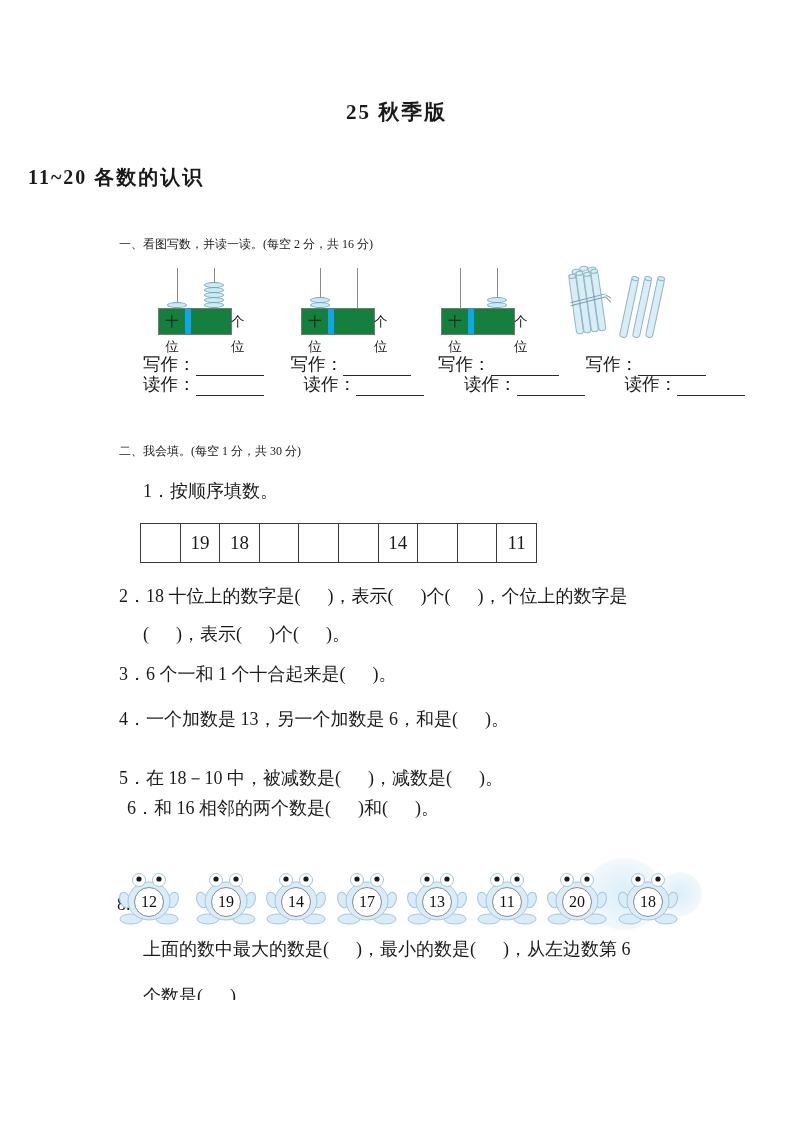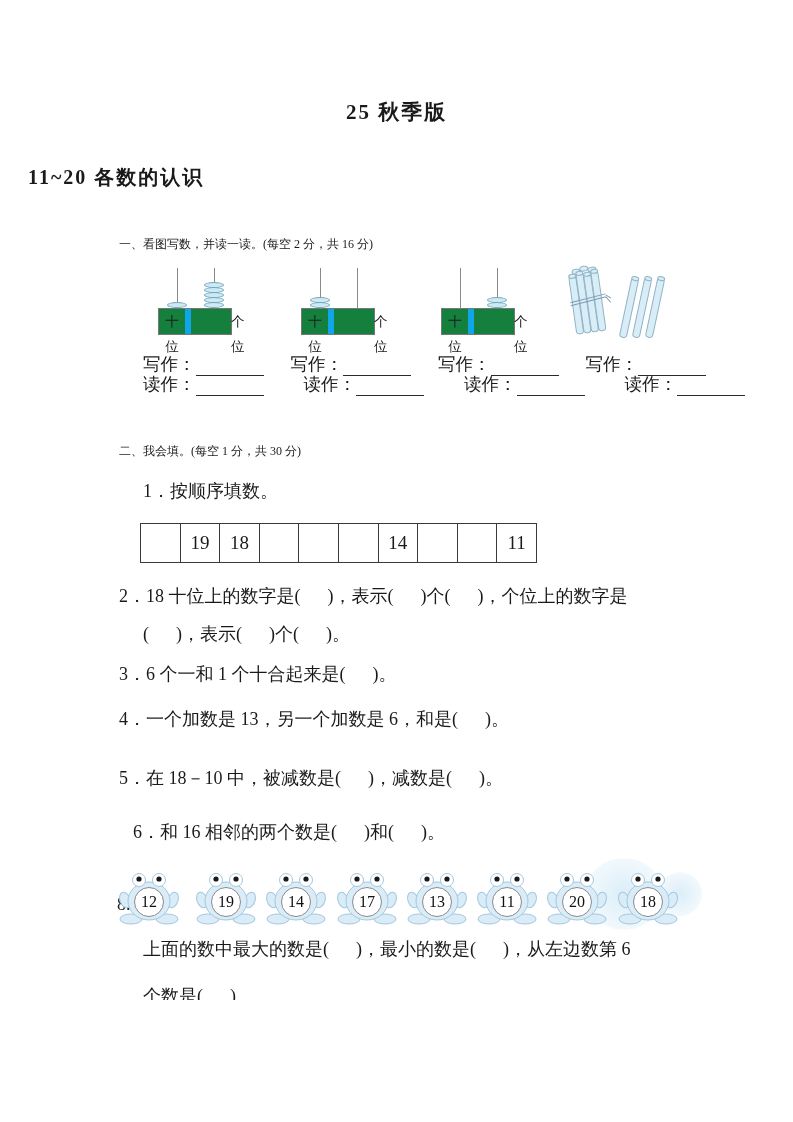--- a/index.html
+++ b/index.html
@@ -226,21 +226,21 @@
     <div class="seq-cell"></div>
     <div class="seq-cell">11</div>
   </div>
 
   <div class="q" style="left:119px;top:585px;">2．18 十位上的数字是(      )，表示(      )个(      )，个位上的数字是</div>
   <div class="q" style="left:143px;top:623px;">(      )，表示(      )个(      )。</div>
 
   <div class="q" style="left:119px;top:663px;">3．6 个一和 1 个十合起来是(      )。</div>
   <div class="q" style="left:119px;top:708px;">4．一个加数是 13，另一个加数是 6，和是(      )。</div>
   <div class="q" style="left:119px;top:753px;margin-top:14px;">5．在 18－10 中，被减数是(      )，减数是(      )。</div>
-  <div class="q" style="left:133px;top:797px;margin-top:24px;">6．和 16 相邻的两个数是(      )和(      )。</div>
+  <div class="q" style="left:127px;top:797px;">6．和 16 相邻的两个数是(      )和(      )。</div>
 
   <div class="q" style="left:117px;top:893px;">8.</div>
 
   <div class="wm" style="left:585px;top:858px;width:78px;height:72px;"></div>
   <div class="wm" style="left:658px;top:872px;width:44px;height:44px;"></div>
 
   <div class="frog" style="left:118px;top:872px;">
     <svg viewBox="0 0 62 54">
       <g fill="#d9ecf8" stroke="#a3c8de" stroke-width="1">
         <ellipse cx="13" cy="47" rx="11" ry="5"></ellipse>

